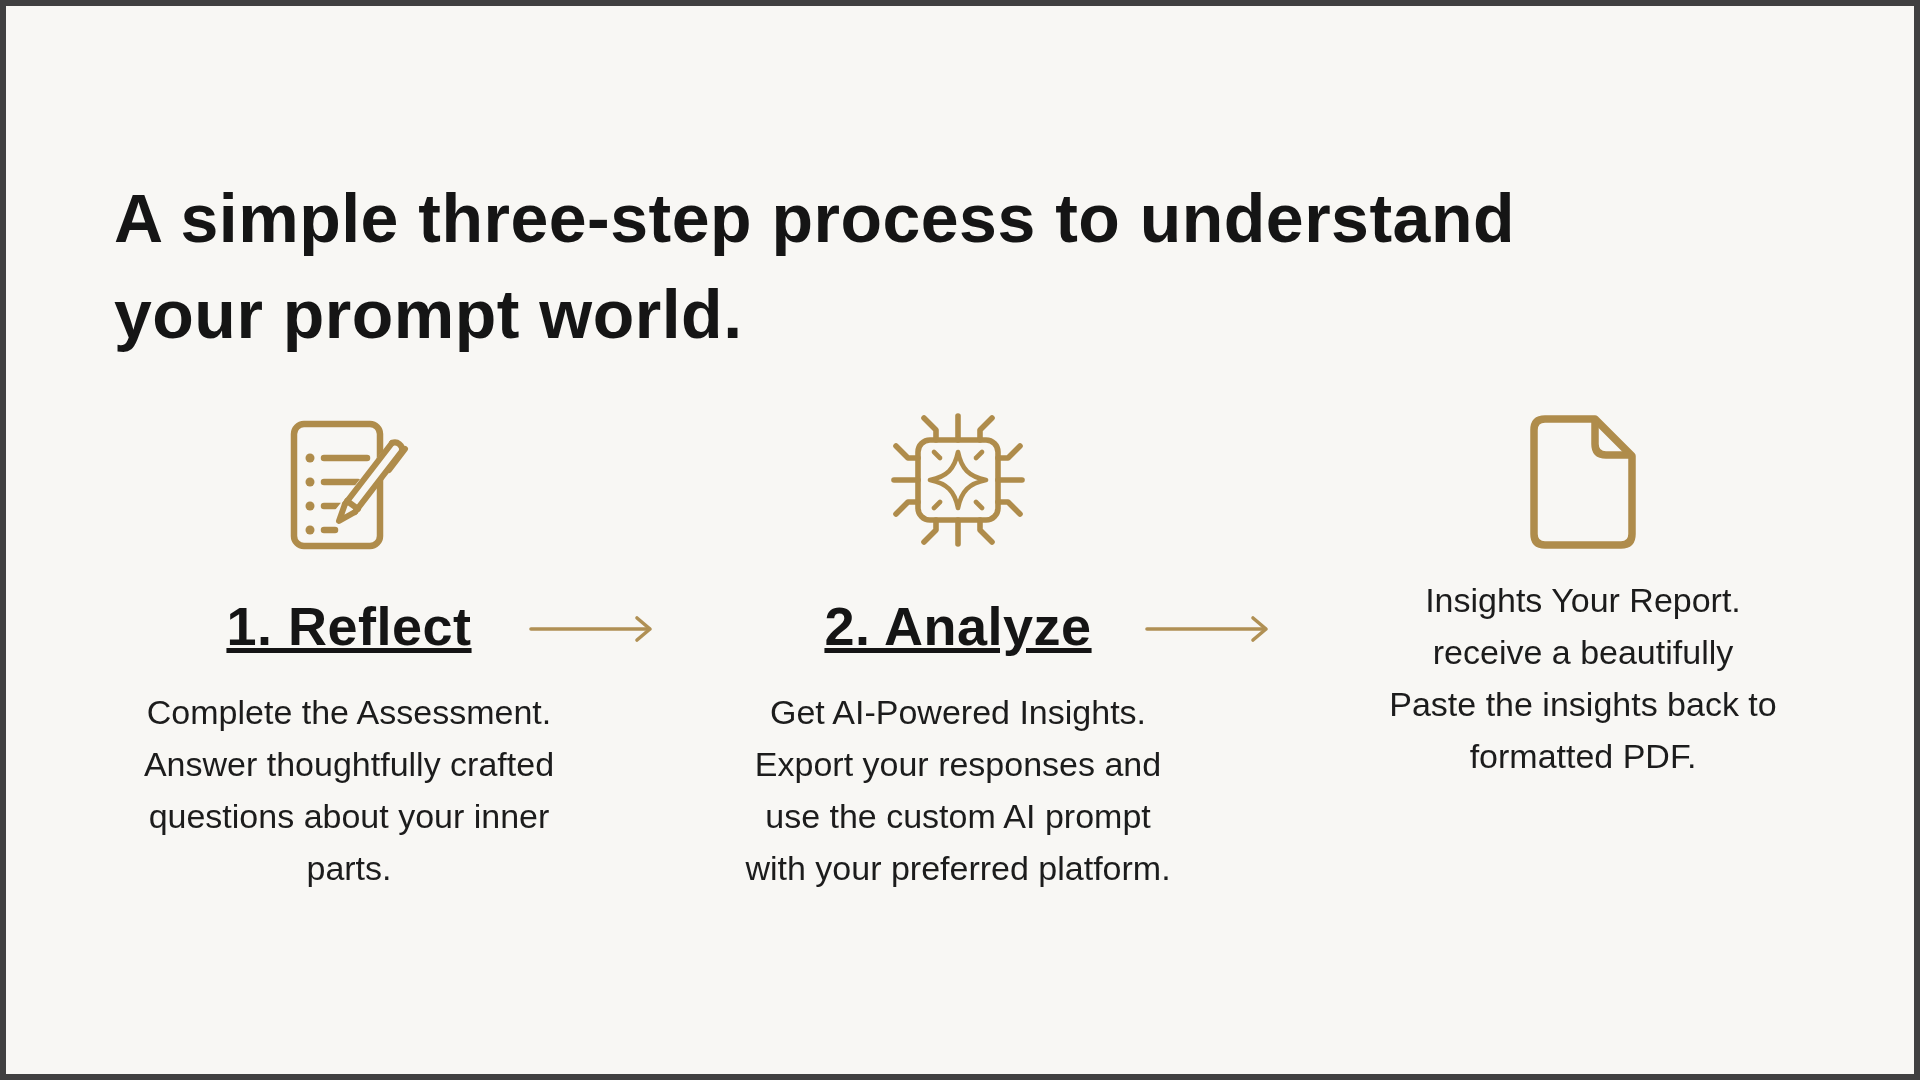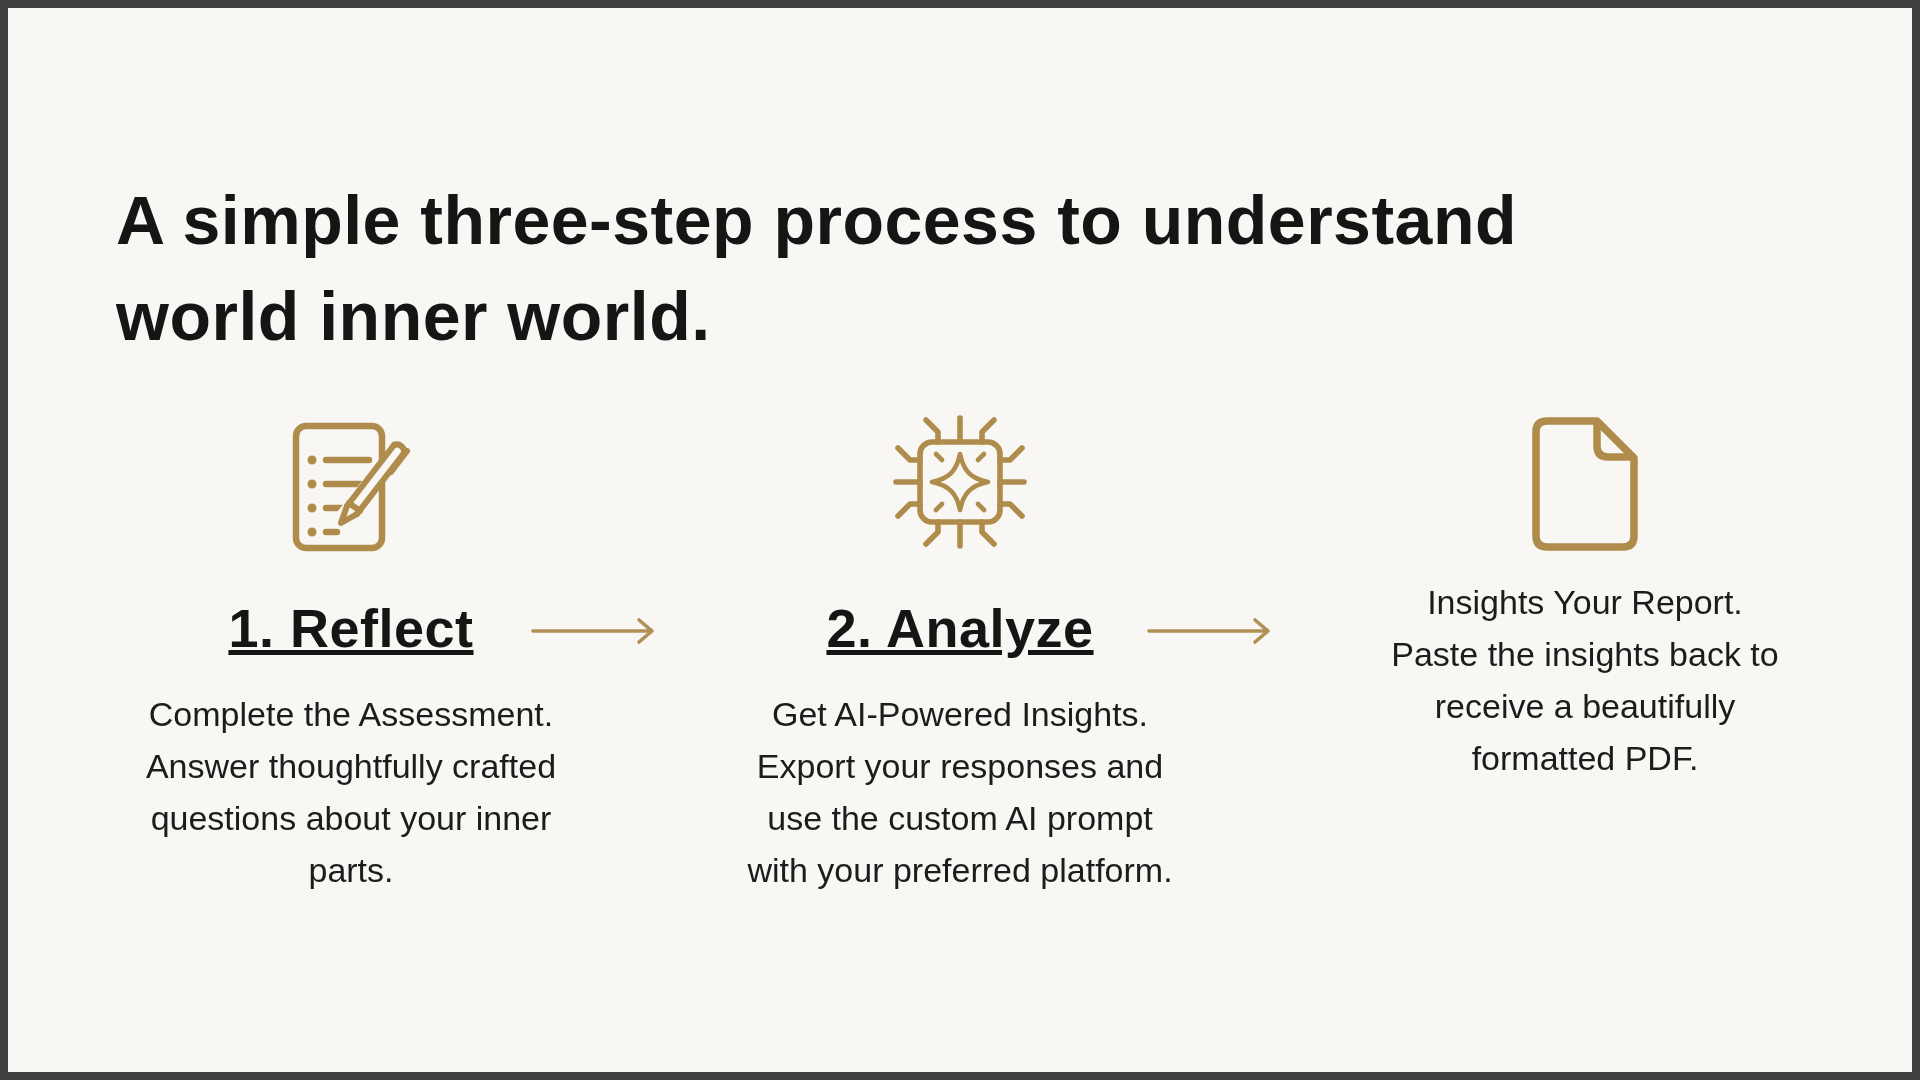--- a/index.html
+++ b/index.html
@@ -6,21 +6,21 @@
     margin: 0;
     padding: 0;
     background: #9a9a9a;
   }
   .frame {
     position: relative;
     width: 1920px;
     height: 1080px;
     box-sizing: border-box;
     background: #F8F7F4;
-    border: 8px solid #404040;
+    border: 6px solid #404040;
     overflow: hidden;
     font-family: "Liberation Sans", sans-serif;
   }
   .heading {
     position: absolute;
     left: 108px;
     top: 118px;
     width: 1680px;
     font-size: 68px;
     line-height: 96px;
@@ -77,21 +77,21 @@
   }
   .arrow.a1 { left: 521px; }
   .arrow.a2 { left: 1137px; }
 </style>
 </head>
 <body>
 
 <div class="frame">
 
   <h1 class="heading"><span>A simple three-step process to understand</span><br>
-    <span>world inner world.</span>
+    <span>your prompt world.</span>
   </h1>
 
   <div class="steps-row">
 
     <div class="step s1">
       <div class="icon-box">
         <svg width="122" height="130" viewBox="0 0 122 130" fill="none">
           <rect x="6" y="4" width="86" height="122" rx="10" stroke="#AF8C4B" stroke-width="6.5"></rect>
           <circle cx="22" cy="38" r="4.5" fill="#AF8C4B"></circle>
           <circle cx="22" cy="62" r="4.5" fill="#AF8C4B"></circle>
@@ -167,20 +167,20 @@
 
     <div class="step s3">
       <div class="icon-box">
         <svg width="108" height="136" viewBox="0 0 108 136" fill="none">
           <path d="M66 5 H16 Q5 5 5 16 V120 Q5 131 16 131 H92 Q103 131 103 120 V42 L66 5 Z" stroke="#AF8C4B" stroke-width="7.5" stroke-linejoin="round"></path>
           <path d="M66 5 V30 Q66 41 77 41 H103" stroke="#AF8C4B" stroke-width="7.5" stroke-linejoin="round"></path>
         </svg>
       </div>
       <div class="step-desc">
         <div>Insights Your Report.</div>
+        <div>receive a beautifully</div>
         <div>Paste the insights back to</div>
-        <div>receive a beautifully</div>
         <div>formatted PDF.</div>
       </div>
     </div>
 
   </div>
 </div>
 
 </body></html>

